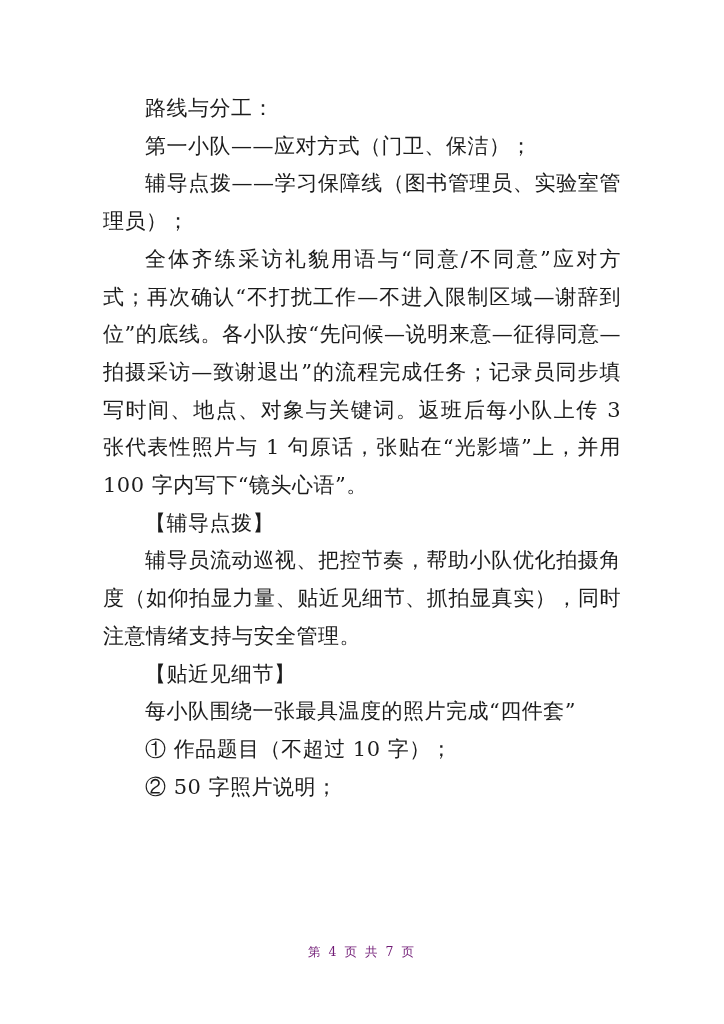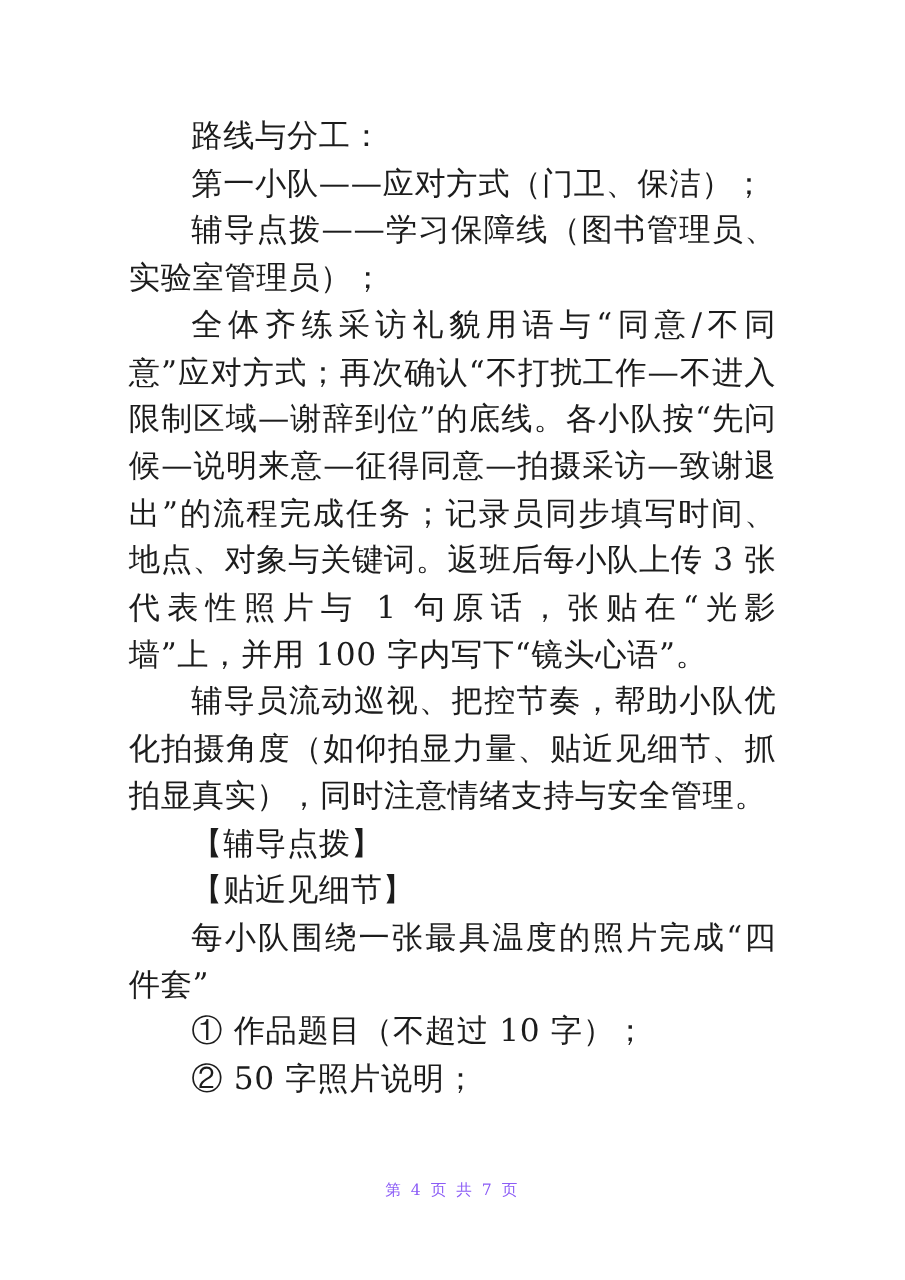--- a/index.html
+++ b/index.html
@@ -14,52 +14,52 @@
     background: #ffffff;
     color: #1c1c1c;
     font-family: "DejaVu Serif", "Liberation Serif", serif;
     overflow: hidden;
   }
   .content {
     position: absolute;
     left: 103px;
     top: 90px;
     width: 518px;
-    font-size: 25px;
+    font-size: 21px;
     line-height: 37.7px;
     text-align: justify;
     text-justify: inter-character;
   }
   .content p {
     margin: 0;
     padding: 0;
     text-indent: 2em;
     letter-spacing: 0.5px;
   }
   .footer {
     position: absolute;
     left: 0;
     right: 0;
     top: 944px;
     text-align: center;
     font-size: 12.5px;
     letter-spacing: 2px;
-    color: #8b5cf6;
+    color: #701a75;
   }
 </style>
 </head>
 <body>
 
 <div class="page">
   <div class="content">
     <p>路线与分工：</p>
     <p>第一小队——应对方式（门卫、保洁）；</p>
     <p>辅导点拨——学习保障线（图书管理员、实验室管理员）；</p>
     <p>全体齐练采访礼貌用语与“同意/不同意”应对方式；再次确认“不打扰工作—不进入限制区域—谢辞到位”的底线。各小队按“先问候—说明来意—征得同意—拍摄采访—致谢退出”的流程完成任务；记录员同步填写时间、地点、对象与关键词。返班后每小队上传 3 张代表性照片与 1 句原话，张贴在“光影墙”上，并用 100 字内写下“镜头心语”。</p>
+    <p>【辅导点拨】</p>
     <p>辅导员流动巡视、把控节奏，帮助小队优化拍摄角度（如仰拍显力量、贴近见细节、抓拍显真实），同时注意情绪支持与安全管理。</p>
-    <p>【辅导点拨】</p>
     <p>【贴近见细节】</p>
     <p>每小队围绕一张最具温度的照片完成“四件套”</p>
     <p>① 作品题目（不超过 10 字）；</p>
     <p>② 50 字照片说明；</p>
   </div>
   <div class="footer">第 4 页 共 7 页</div>
 </div>
 
 </body></html>

